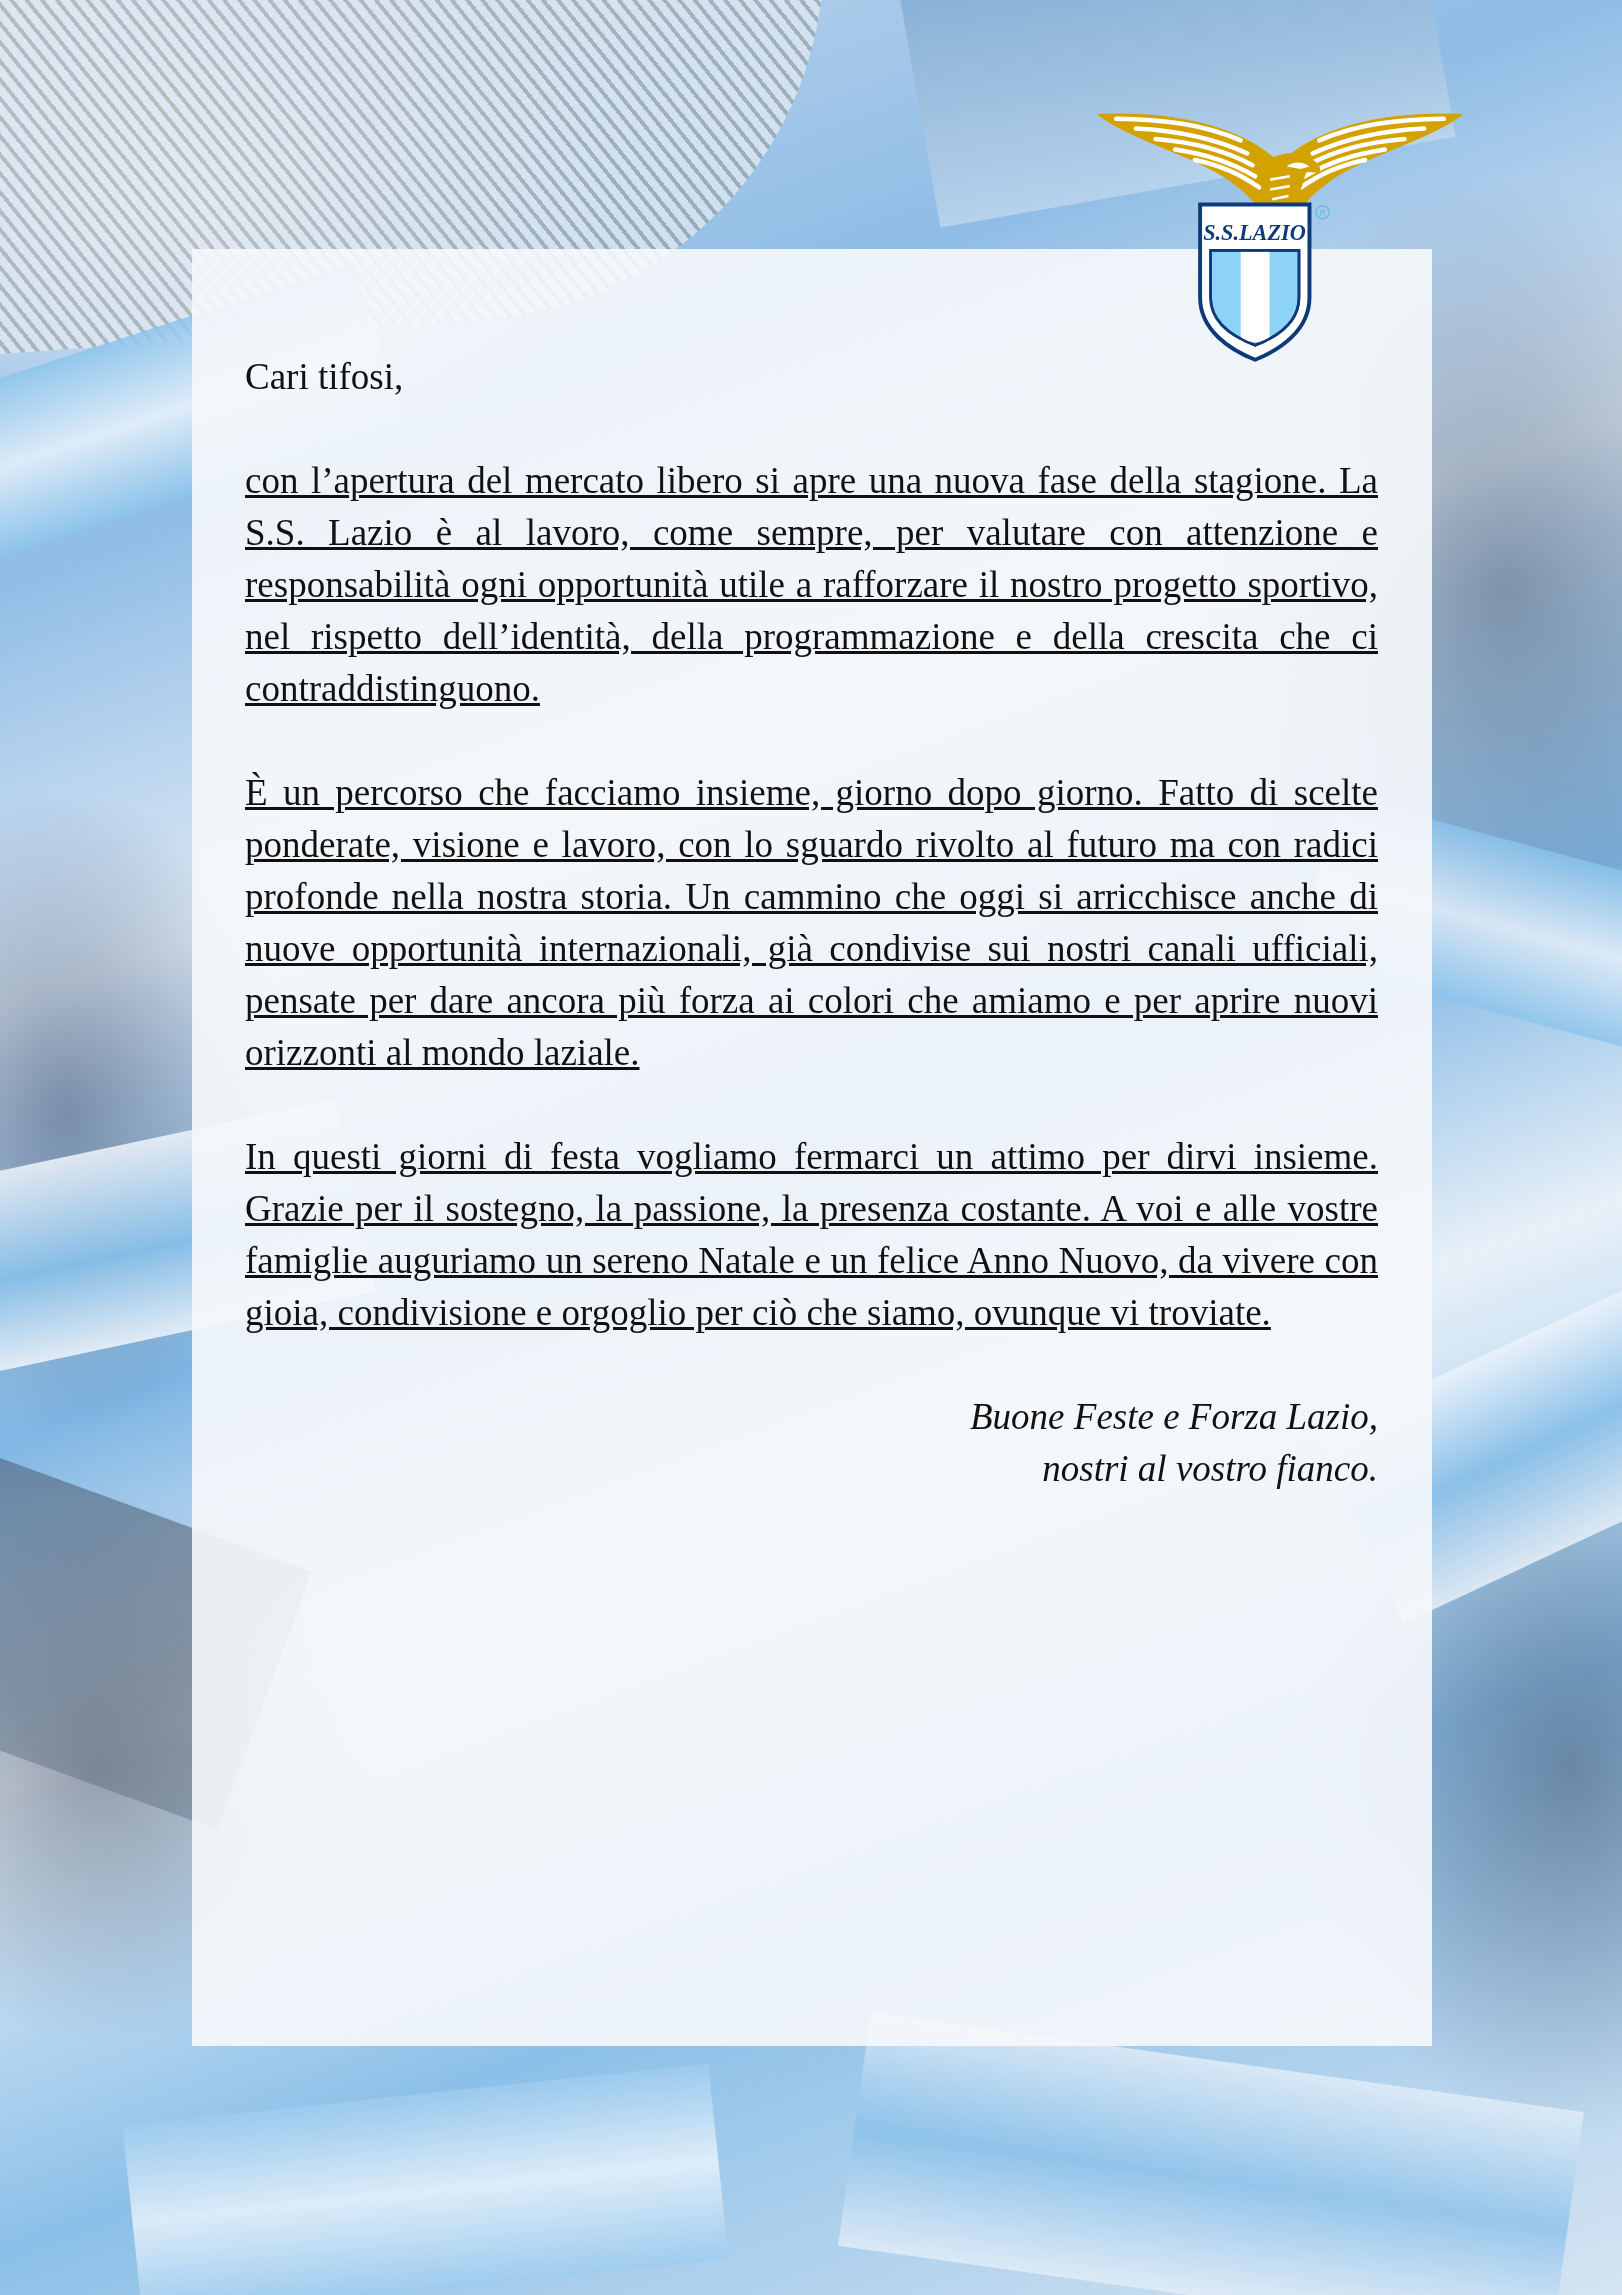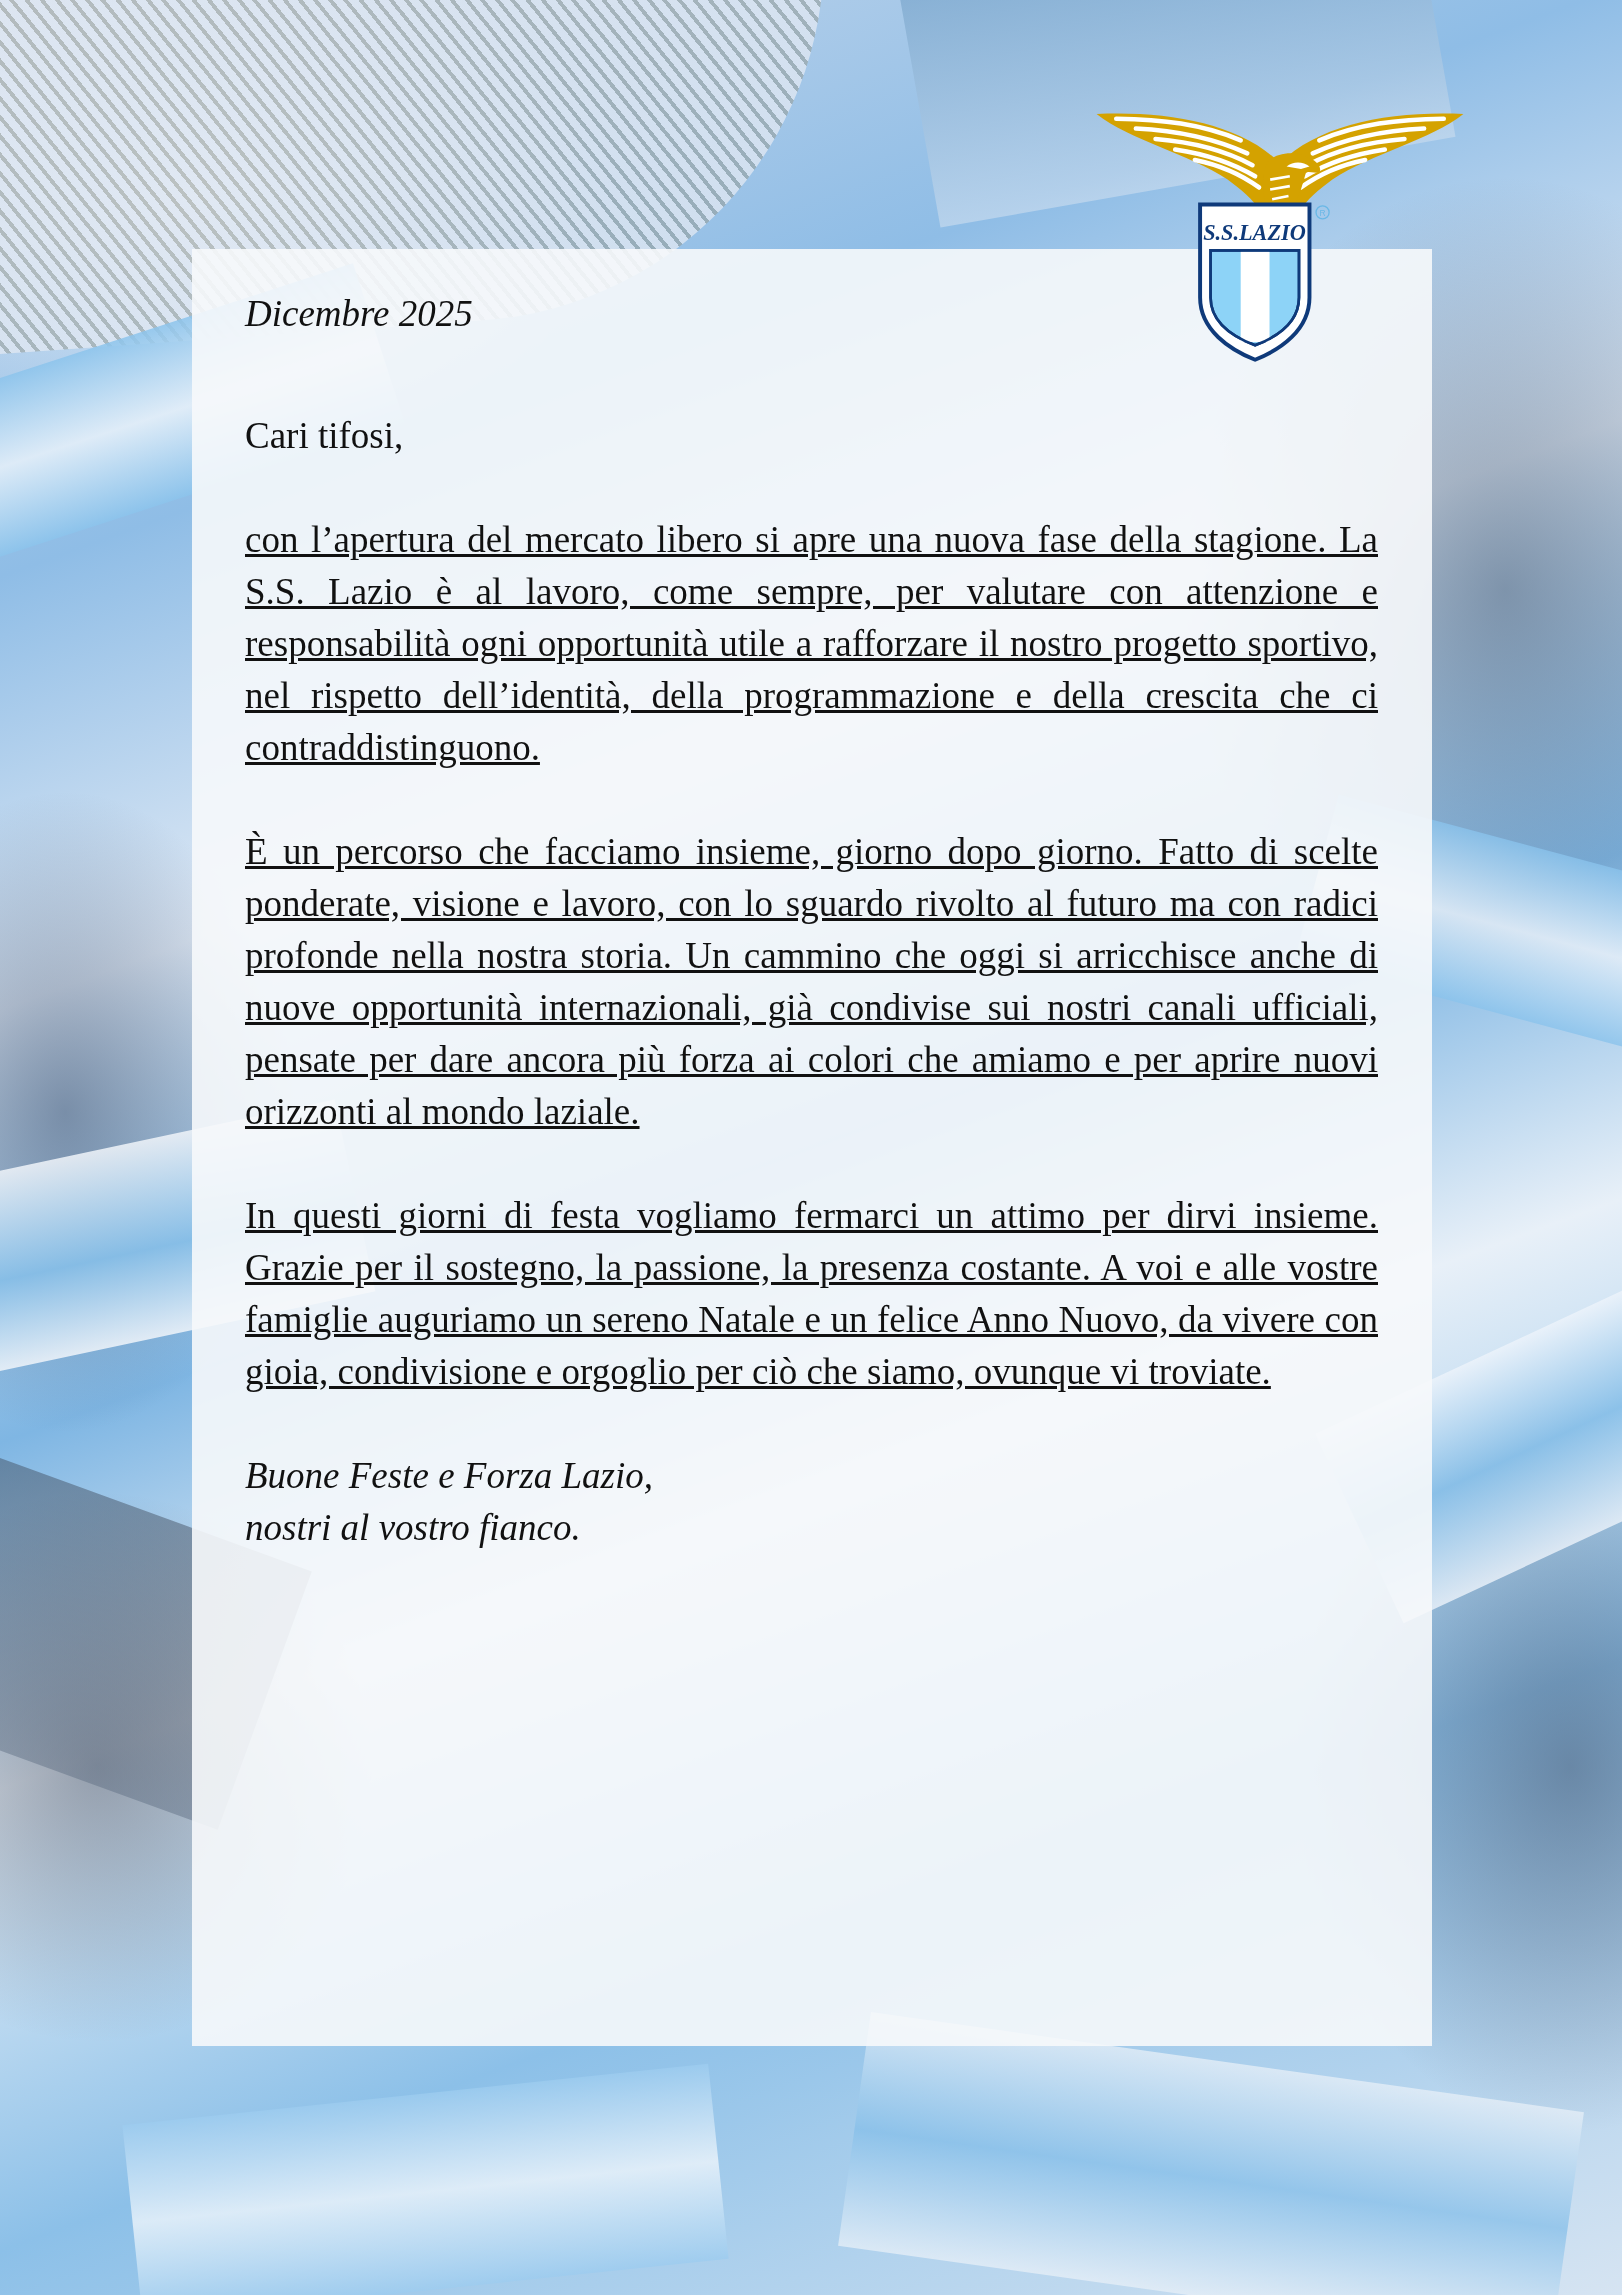--- a/index.html
+++ b/index.html
@@ -39,21 +39,21 @@
   }
   .letter {
     position: absolute; left: 245px; top: 281px; width: 1133px;
     color: #111; font-size: 37px; line-height: 52px;
   }
   .date { font-style: italic; margin: 6.5px 0 0 0; }
   .greeting { margin: 70px 0 8px 0; font-family: Liberation Serif, serif; }
   .para { margin: 52px 0 0 0; text-align: justify; text-align-last: left; text-decoration: underline; }
   .greeting + .para { margin-top: 52px; }
   .signoff { margin-top: 52px; font-style: italic; }
-  .signoff div { line-height: 52px; }
+  .signoff div { line-height: 52px; text-align: right; }
 
   
   .logo {
     position: absolute; left: 1090px; top: 101px; width: 380px; height: 262px;
   }
   .logo svg { width: 100%; height: 100%; }
 </style>
 </head>
 <body>
 
@@ -65,21 +65,20 @@
   <div class="flag f2"></div>
   <div class="flag f3"></div>
   <div class="flag f4"></div>
   <div class="flag f5"></div>
   <div class="flag f6"></div>
 </div>
 
 <div class="panel"></div>
 
 <div class="letter">
-  <div class="date">Dicembre 2025</div>
   <div class="greeting">Cari tifosi,</div>
   <p class="para">con l’apertura del mercato libero si apre una nuova fase della stagione. La S.S. Lazio è al lavoro, come sempre, per valutare con attenzione e responsabilità ogni opportunità utile a rafforzare il nostro progetto sportivo, nel rispetto dell’identità, della programmazione e della crescita che ci contraddistinguono.</p>
   <p class="para">È un percorso che facciamo insieme, giorno dopo giorno. Fatto di scelte ponderate, visione e lavoro, con lo sguardo rivolto al futuro ma con radici profonde nella nostra storia. Un cammino che oggi si arricchisce anche di nuove opportunità internazionali, già condivise sui nostri canali ufficiali, pensate per dare ancora più forza ai colori che amiamo e per aprire nuovi orizzonti al mondo laziale.</p>
   <p class="para">In questi giorni di festa vogliamo fermarci un attimo per dirvi insieme. Grazie per il sostegno, la passione, la presenza costante. A voi e alle vostre famiglie auguriamo un sereno Natale e un felice Anno Nuovo, da vivere con gioia, condivisione e orgoglio per ciò che siamo, ovunque vi troviate.</p>
   <div class="signoff">
     <div>Buone Feste e Forza Lazio,</div>
     <div>nostri al vostro fianco.</div>
   </div>
 </div>
 

